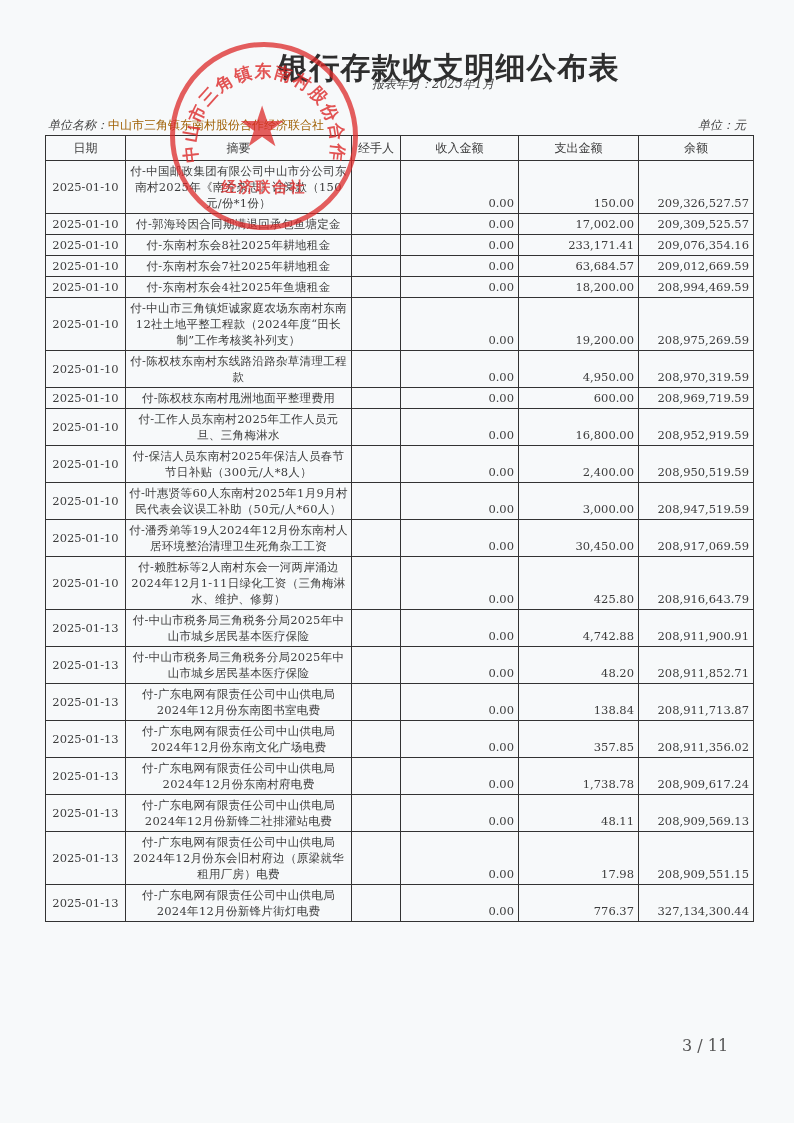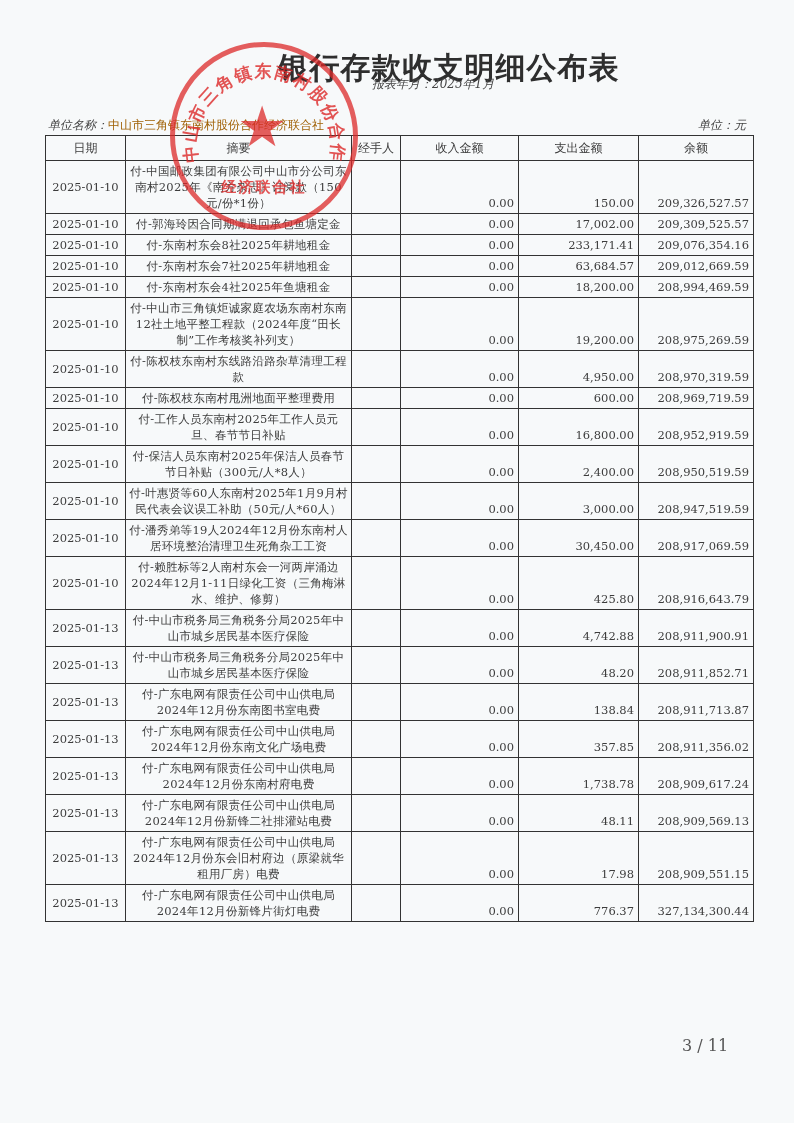--- a/index.html
+++ b/index.html
@@ -112,21 +112,21 @@
       <tr>
         <td class="date">2025-01-10</td>
         <td class="desc">付-陈权枝东南村甩洲地面平整理费用</td>
         <td class="num"></td>
         <td class="num">0.00</td>
         <td class="num">600.00</td>
         <td class="num">208,969,719.59</td>
       </tr>
       <tr>
         <td class="date">2025-01-10</td>
-        <td class="desc">付-工作人员东南村2025年工作人员元旦、春节节日补贴</td>
+        <td class="desc">付-工作人员东南村2025年工作人员元旦、三角梅淋水</td>
         <td class="num"></td>
         <td class="num">0.00</td>
         <td class="num">16,800.00</td>
         <td class="num">208,952,919.59</td>
       </tr>
       <tr>
         <td class="date">2025-01-10</td>
         <td class="desc">付-保洁人员东南村2025年保洁人员春节节日补贴（300元/人*8人）</td>
         <td class="num"></td>
         <td class="num">0.00</td>

